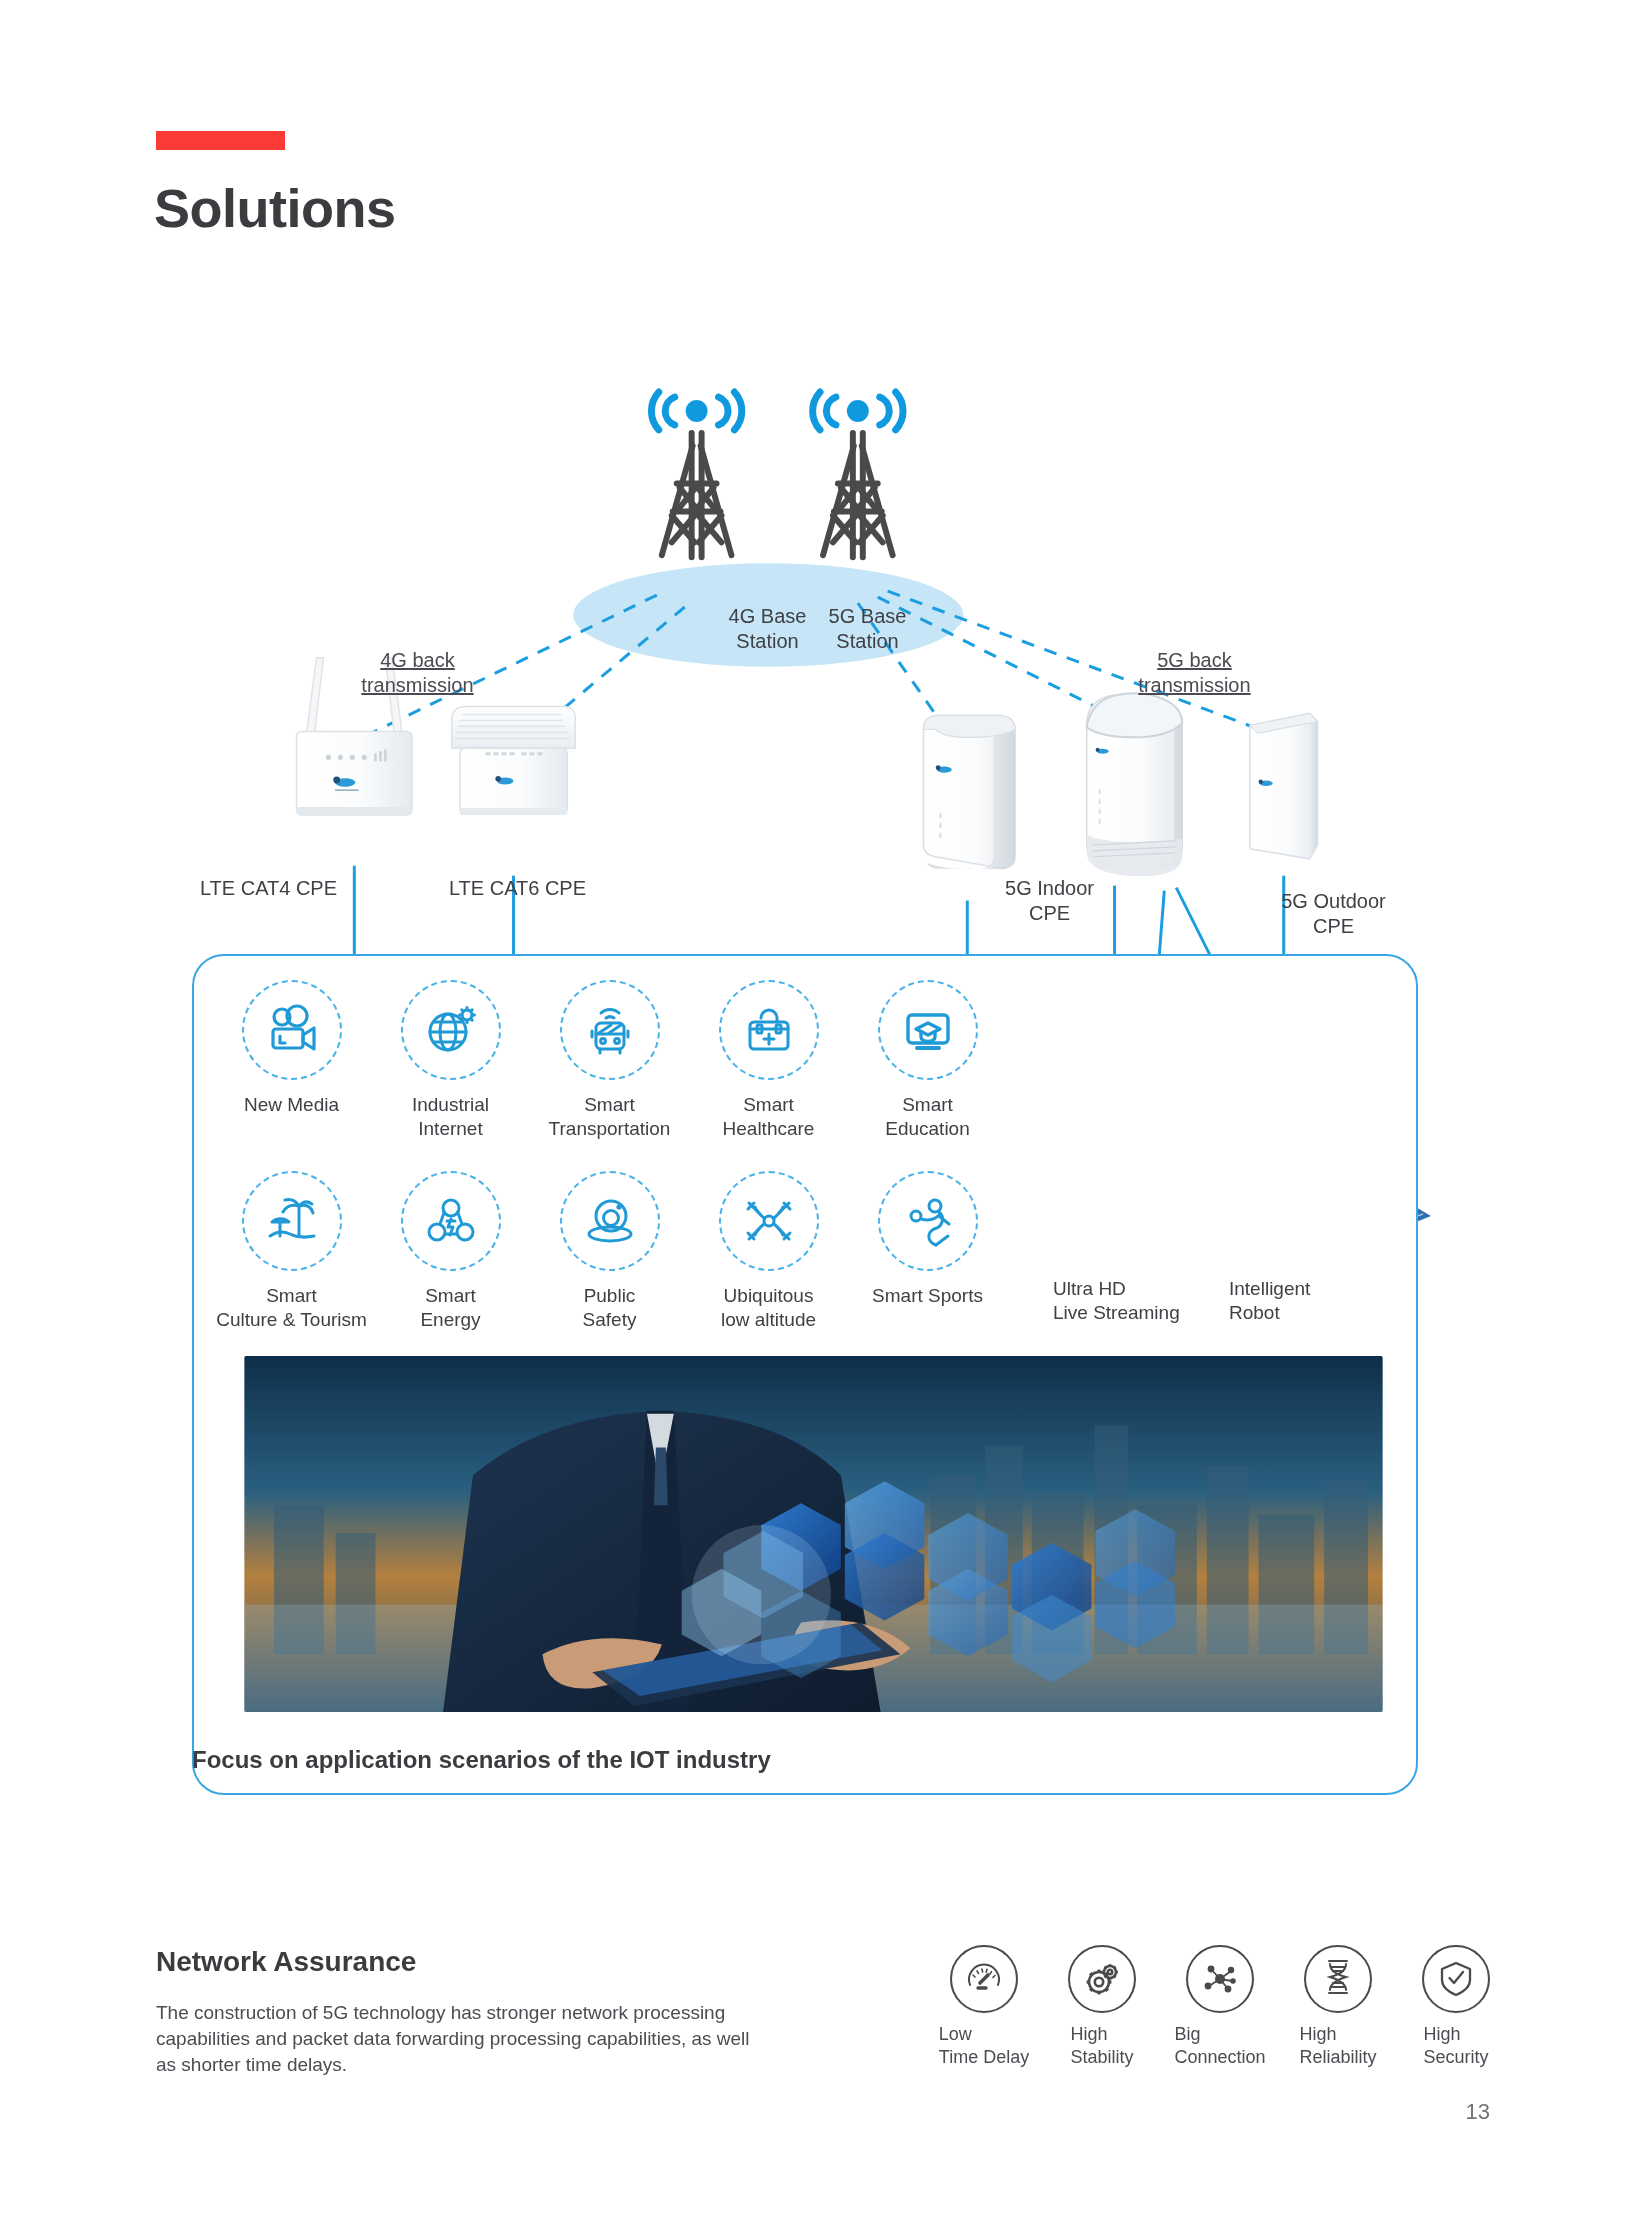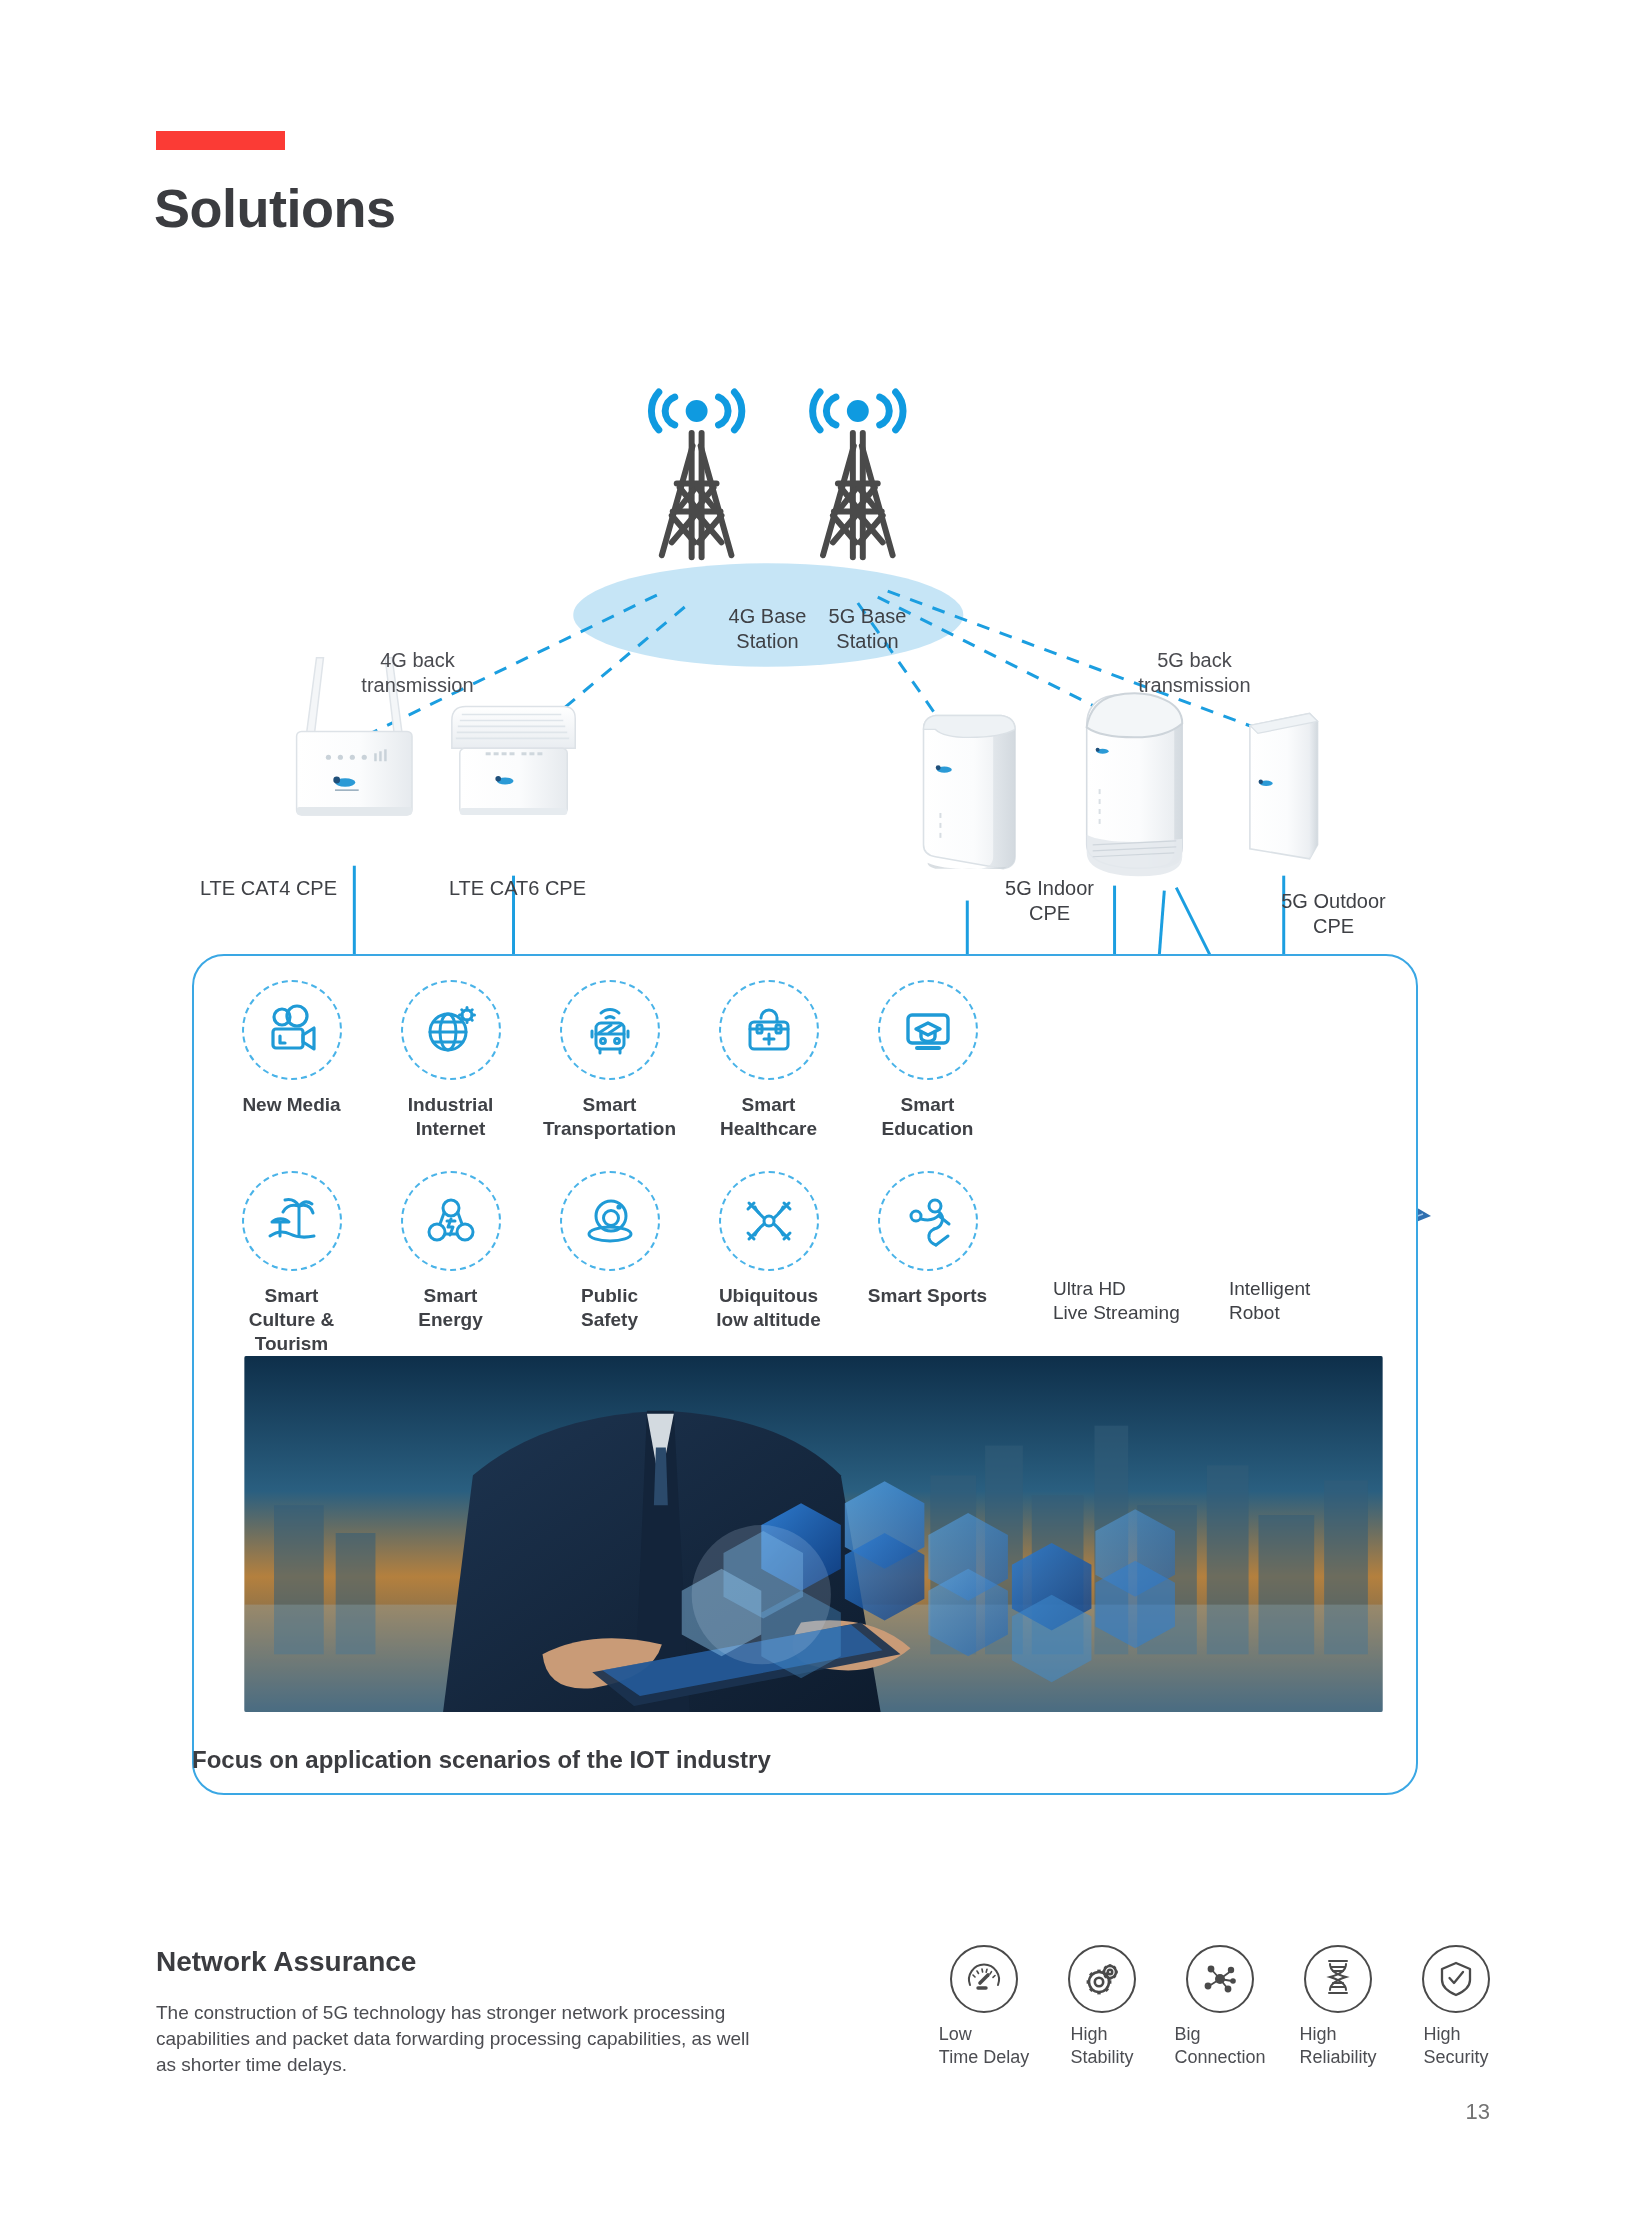--- a/index.html
+++ b/index.html
@@ -36,34 +36,34 @@
   
   .tower{position:absolute;width:119px;text-align:center;}
   .tower .lbl{
     font-size:20px;line-height:25px;color:#3f4146;margin-top:2px;white-space:nowrap;
   }
   .dev-label{
     position:absolute;font-size:20px;line-height:25px;color:#3f4146;text-align:center;
   }
 
   .bt-label{
-    position:absolute;font-size:20px;line-height:25px;color:#4a4b50;text-align:center;
+    position:absolute;font-size:20px;line-height:25px;color:#4a4b50;text-align:center;text-decoration:underline;
   }
 
   
   .panel{
     position:absolute;left:192px;top:954px;width:1226px;height:841px;
     border:2px solid #3aa7e4;border-radius:32px;background:#fff;
     box-sizing:border-box;
   }
 
   
   .grid{position:absolute;left:212px;top:980px;width:796px;}
   .grid-row{display:flex;}
-  .cell{width:159px;display:flex;flex-direction:column;align-items:center;font-weight:bold;}
+  .cell{width:159px;display:flex;flex-direction:column;align-items:center;}
   .circ{
     width:96px;height:96px;border-radius:50%;
     border:2px dashed #49b3e8;
     display:flex;align-items:center;justify-content:center;
     margin-bottom:13px;
   }
   .cell .cap{
     font-size:19px;line-height:24px;text-align:center;color:#3f4146;white-space:pre-line;
   }
   .row2{margin-top:30px;}

